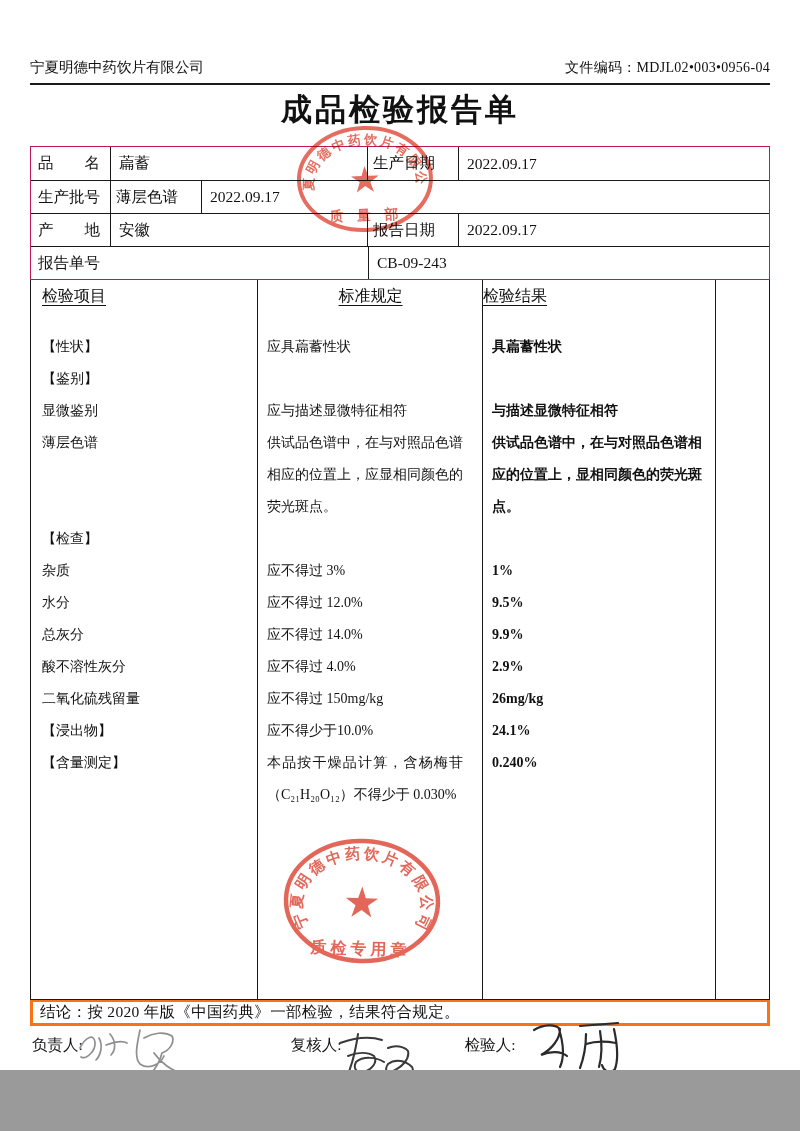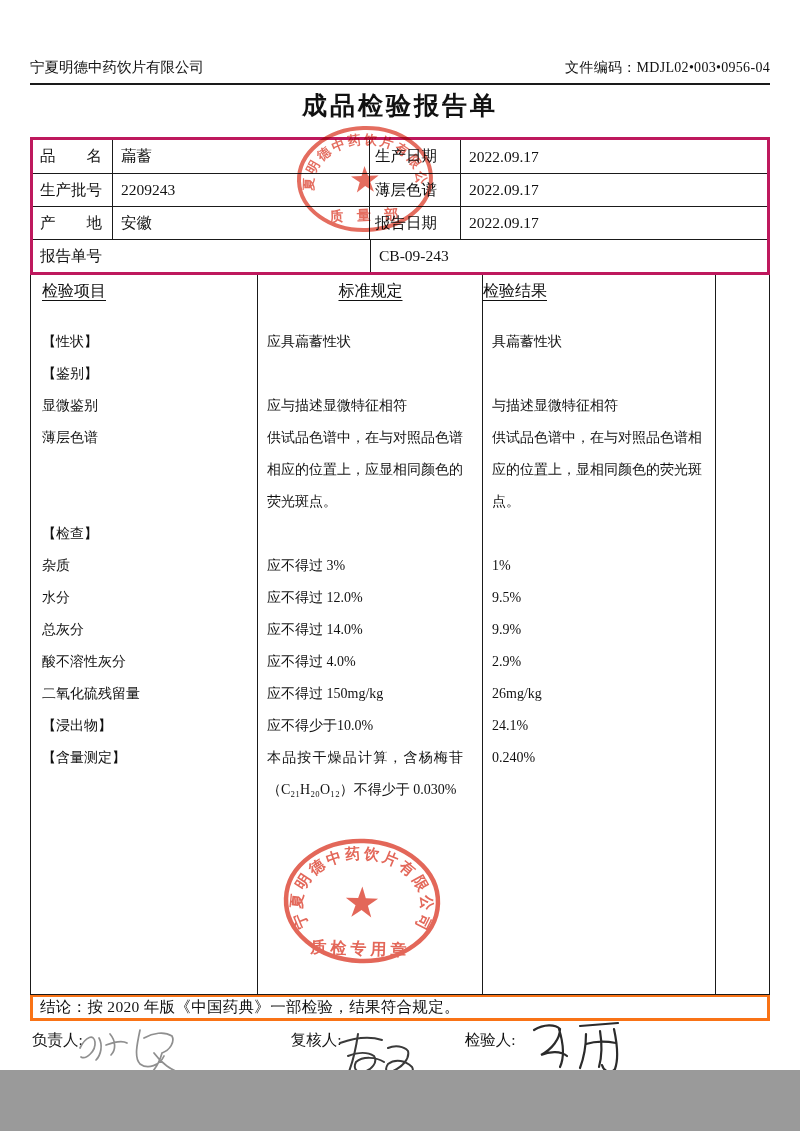--- a/index.html
+++ b/index.html
@@ -10,24 +10,24 @@
     overflow:hidden; margin:0 auto;
   }
   .content { position:absolute; left:30px; top:0; width:740px; }
 
   
   .doc-header {
     margin-top:58px; display:flex; justify-content:space-between; align-items:flex-end;
     border-bottom:2px solid #1a1a1a; padding-bottom:6px; font-size:14.5px;
   }
   .doc-code { font-size:14px; letter-spacing:.3px; }
-  .title { text-align:center; font-size:25px; font-weight:bold; letter-spacing:3px; margin-top:4px; }
-
-  
-  .info-table { margin-top:15px; border:3px solid #be185d; font-size:15.5px; }
+  .title { text-align:center; font-size:31px; font-weight:bold; letter-spacing:3px; margin-top:4px; }
+
+  
+  .info-table { margin-top:15px; border:1px solid #be185d; font-size:15.5px; }
   .irow { display:flex; height:33px; border-top:1px solid #1a1a1a; }
   .irow:first-child { border-top:none; }
   .icell { display:flex; align-items:center; border-left:1px solid #1a1a1a; padding-left:8px; }
   .icell:first-child { border-left:none; }
   .w-l1 { width:79px;  padding-left:7px; }
   .w-v1 { width:257px; }
   .w-l2 { width:91px;  padding-left:5px; }
   .w-v2 { flex:1; }
   .w-span1 { width:337px; padding-left:7px; border-left:none; }
   .w-span2 { flex:1; }
@@ -38,21 +38,21 @@
   .vl1 { left:226px; } .vl2 { left:451px; } .vl3 { left:684px; }
   .itable-header { display:flex; height:51px; padding-top:6px; }
   .ith { text-decoration:underline; text-underline-offset:4px; font-size:16px; }
   .ith-1 { width:227px; padding-left:11px; }
   .ith-2 { width:225px; text-align:center; }
   .ith-3 { width:233px; }
   .trow { display:flex; min-height:32px; }
   .tc { line-height:32px; }
   .tc1 { width:227px; padding-left:11px;font-family:Liberation Serif, serif; }
   .tc2 { width:225px; padding-left:9px; padding-right:20px; }
-  .tc3 { width:233px; padding-left:9px; padding-right:5px; }
+  .tc3 { width:233px; padding-left:9px; padding-right:5px;font-weight:bold; }
   .just-line { display:block; text-align:justify; text-align-last:justify; }
 
   
   .conclusion {
     border:3px solid #f97316; margin-top:-1px; height:27px; display:flex; align-items:center;
     font-size:15.5px; font-weight:normal; padding-left:7px; letter-spacing:.3px;
   }
   .signatures { display:flex; margin-top:9px; font-size:15.5px; }
   .sig-label { white-space:nowrap; }
   .sig-resp { margin-left:2px; } .sig-rev { margin-left:208px; } .sig-insp { margin-left:123px; }
@@ -78,21 +78,20 @@
 
     <div class="info-table">
       <div class="irow">
         <div class="icell w-l1">品　　名</div>
         <div class="icell w-v1">萹蓄</div>
         <div class="icell w-l2">生产日期</div>
         <div class="icell w-v2">2022.09.17</div>
       </div>
       <div class="irow">
         <div class="icell w-l1">生产批号</div>
-        <div class="icell w-v1">2209243</div>
         <div class="icell w-l2">薄层色谱</div>
         <div class="icell w-v2">2022.09.17</div>
       </div>
       <div class="irow">
         <div class="icell w-l1">产　　地</div>
         <div class="icell w-v1">安徽</div>
         <div class="icell w-l2">报告日期</div>
         <div class="icell w-v2">2022.09.17</div>
       </div>
       <div class="irow">

